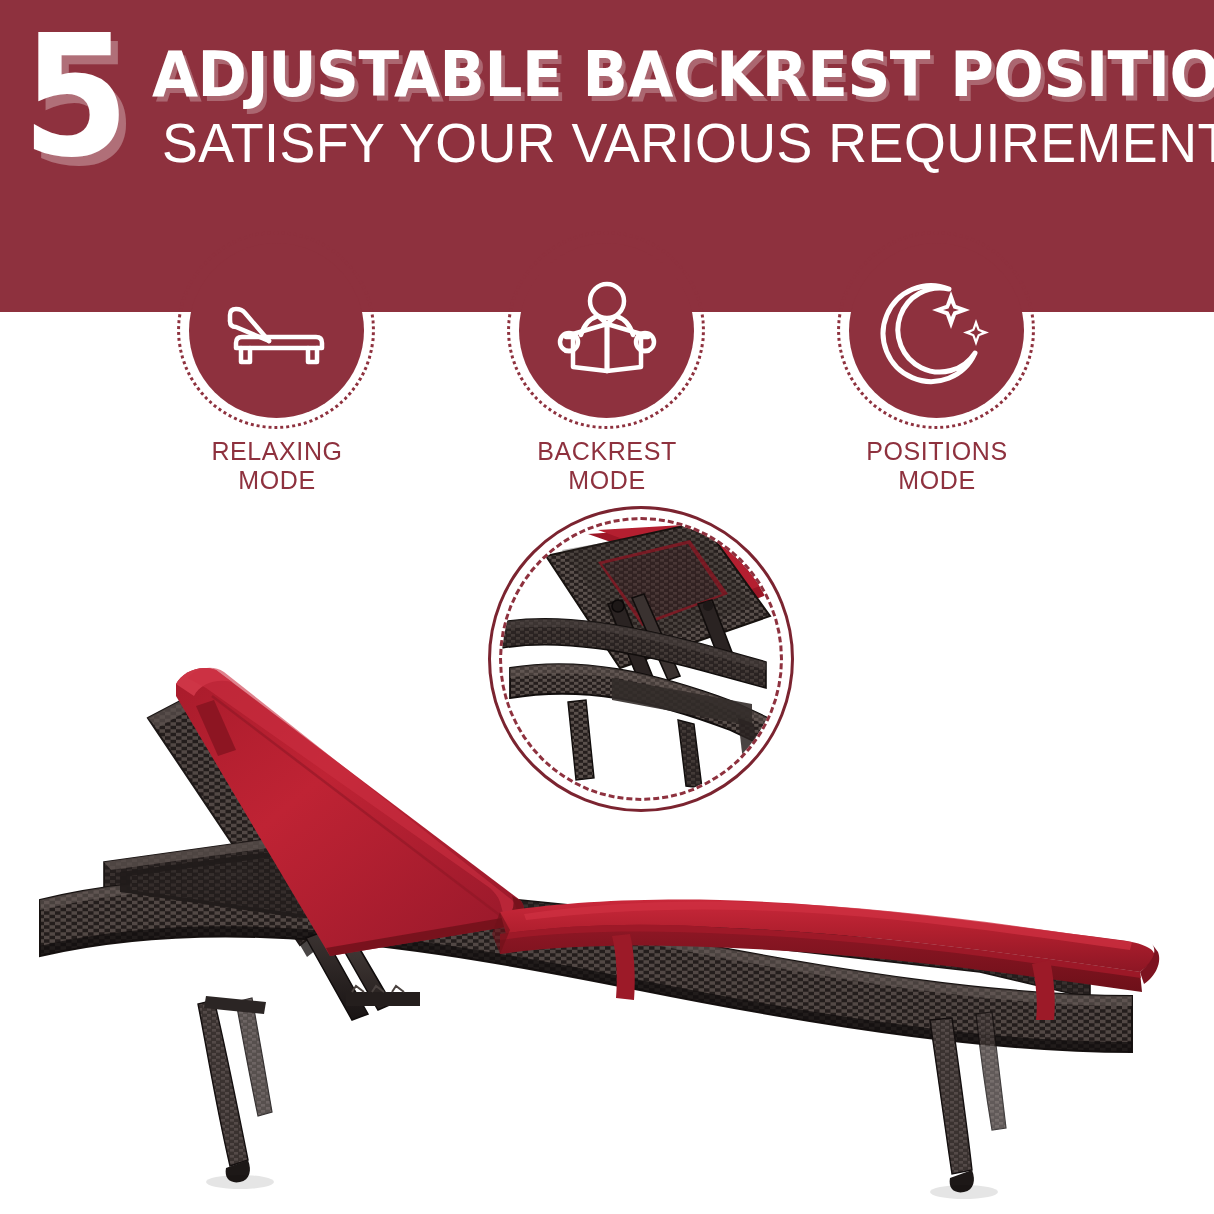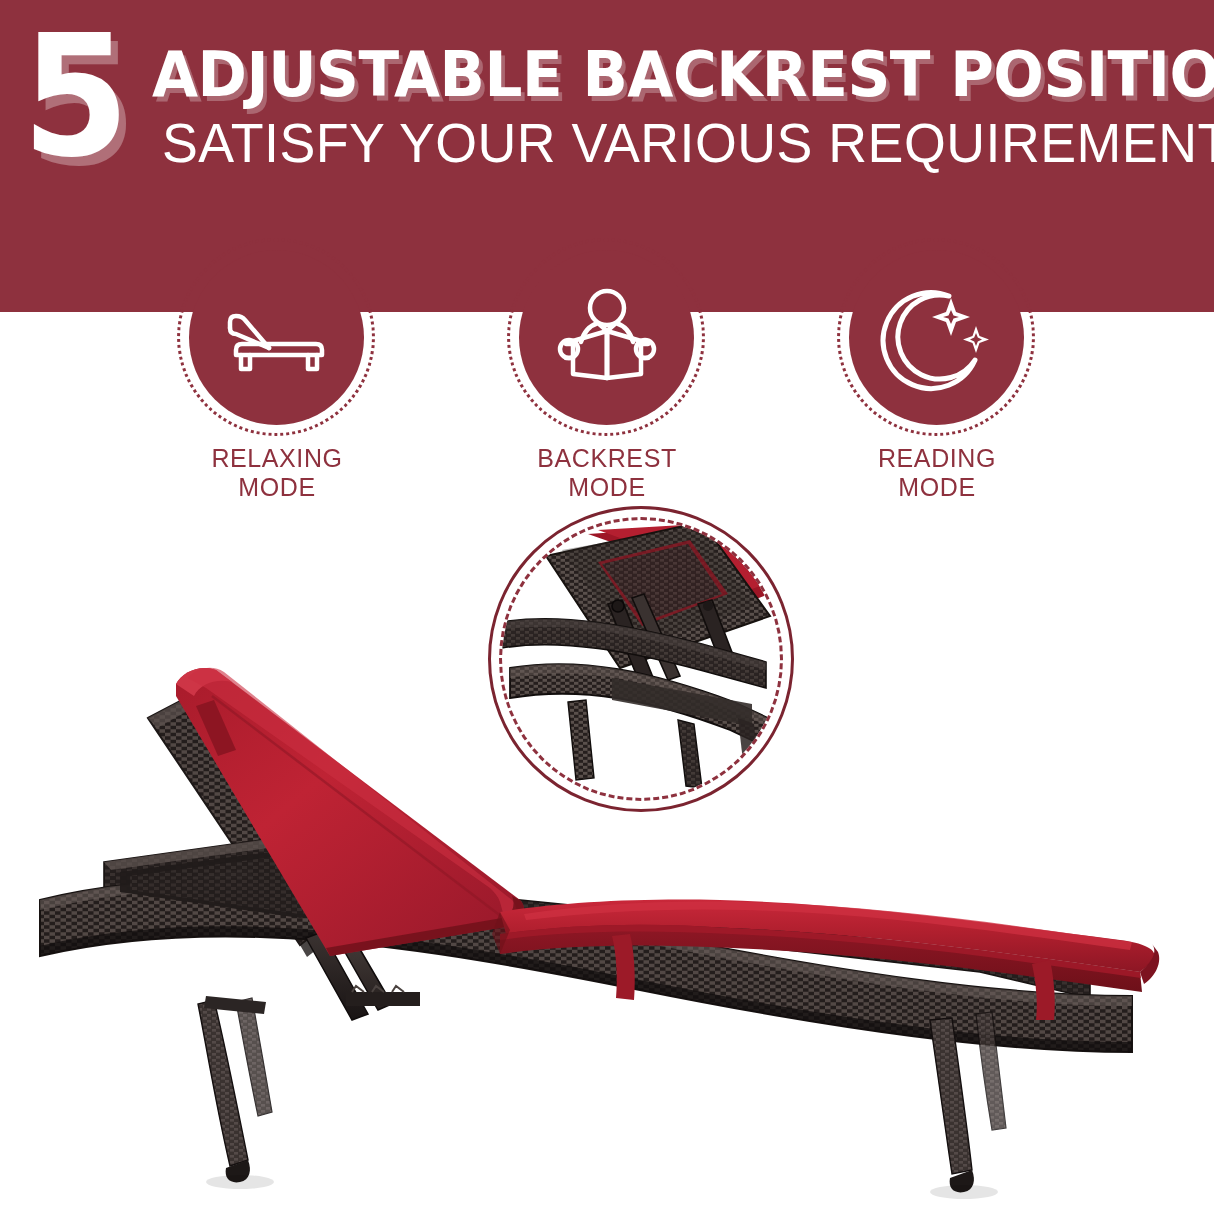--- a/index.html
+++ b/index.html
@@ -45,21 +45,21 @@
     font-family:"Liberation Sans", sans-serif;
     font-weight:300;
     font-size:56px;line-height:62px;
     color:#ffffff;
     letter-spacing:0.5px;
     transform:scaleX(0.96);transform-origin:left top;
     white-space:nowrap;
   }
 
   
-  .mode-row{position:absolute;left:0;top:12px;width:1214px;height:500px;}
+  .mode-row{position:absolute;left:0;top:5px;width:1214px;height:500px;}
   .mode{position:absolute;top:226px;width:240px;}
   .mode-1{left:157px;}
   .mode-2{left:487px;}
   .mode-3{left:817px;}
 
   .circle-wrap{position:relative;width:240px;height:196px;}
   .dot-ring{
     position:absolute;left:20px;top:0px;width:198px;height:198px;
     border-radius:50%;
     border:3px dotted #8e313e;
@@ -190,21 +190,21 @@
               <path d="M97 46 L100.5 56 L110 59.5 L100.5 63 L97 73 L93.5 63 L84 59.5 L93.5 56 Z"></path>
             </g>
             <g fill="#8e313e">
               <path d="M72 30 L74.5 35.5 L80 37 L74.5 38.5 L72 44 L69.5 38.5 L64 37 L69.5 35.5 Z"></path>
               <path d="M97 53 L98.8 57.4 L103 59.5 L98.8 61.6 L97 66 L95.2 61.6 L91 59.5 L95.2 57.4 Z"></path>
             </g>
           </svg>
         </div>
       </div>
       <div class="mode-label">
-        <div>READING</div>
+        <div>POSITIONS</div>
         <div>MODE</div>
       </div>
     </div>
 
   </div>
 
   <div class="product-photo">
     <svg width="1214" height="614" viewBox="0 0 1214 614">
       <defs>
         <linearGradient id="cushionTop" x1="0" y1="0" x2="0" y2="1">

